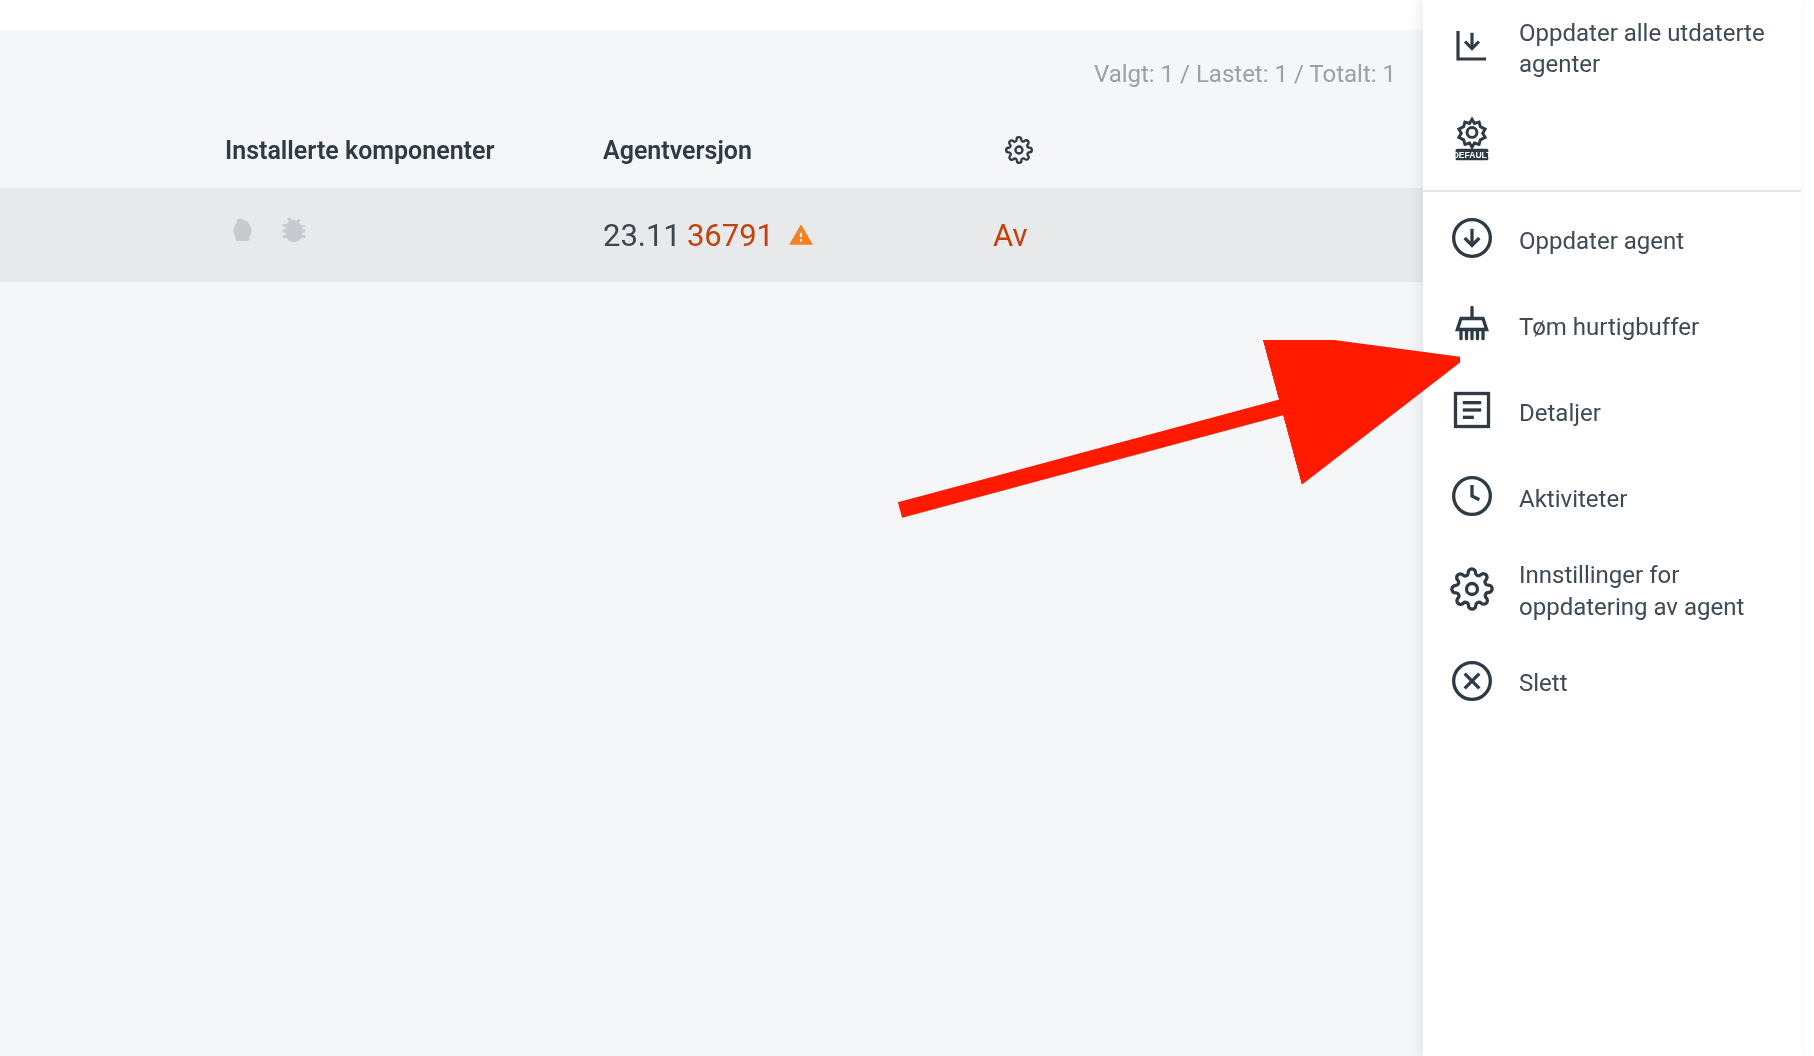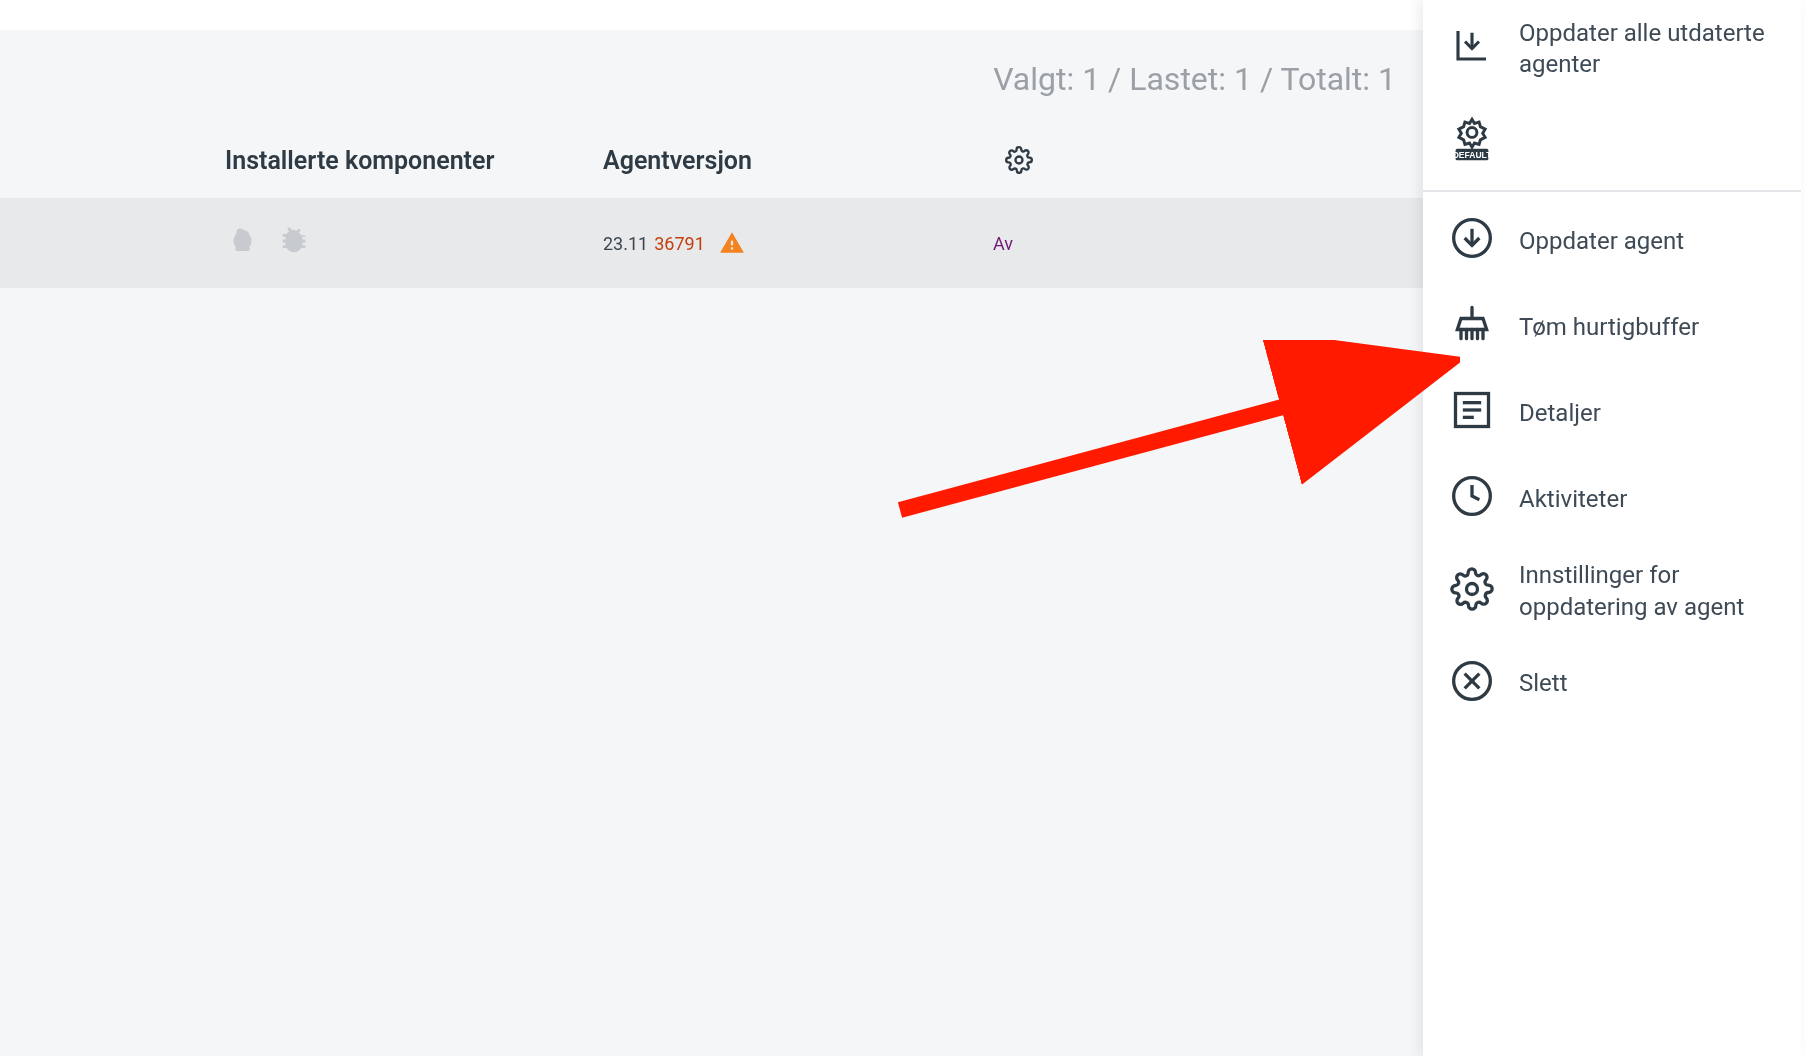--- a/index.html
+++ b/index.html
@@ -26,21 +26,21 @@
       top: 0;
       left: 0;
       width: 1436px;
       height: 30px;
       background: #ffffff;
     }
     .status-bar {
       text-align: right;
       padding: 30px 40px 30px 0;
       color: #9aa0a6;
-      font-size: 32px;
+      font-size: 24px;
     }
     .table-header-row {
       display: flex;
       align-items: flex-start;
       padding: 18px 30px 18px 225px;
       color: #2e3a44;
       font-size: 25px;
       font-weight: 600;
     }
     .col-components {
@@ -56,21 +56,21 @@
       width: 40px;
       display: flex;
       justify-content: flex-end;
     }
     .table-data-row {
       display: flex;
       align-items: center;
       background: #e8e9eb;
       padding: 26px 30px 26px 225px;
       color: #3c4650;
-      font-size: 18px;
+      font-size: 31px;
     }
     .icons-cell {
       width: 378px;
       display: flex;
       gap: 22px;
       align-items: center;
     }
     .version-cell {
       width: 390px;
       display: flex;
@@ -82,21 +82,21 @@
     }
     .version-build {
       color: #c2410c;
     }
     .warn-icon {
       margin-left: 8px;
       display: inline-flex;
     }
     .autoupdate-cell {
       width: 345px;
-      color: #701a75;
+      color: #c2410c;
     }
     .sidebar {
       position: absolute;
       top: 0;
       right: 13px;
       width: 378px;
       height: 100%;
       background: #ffffff;
       box-shadow: -4px 0 12px rgba(0,0,0,0.08);
     }

